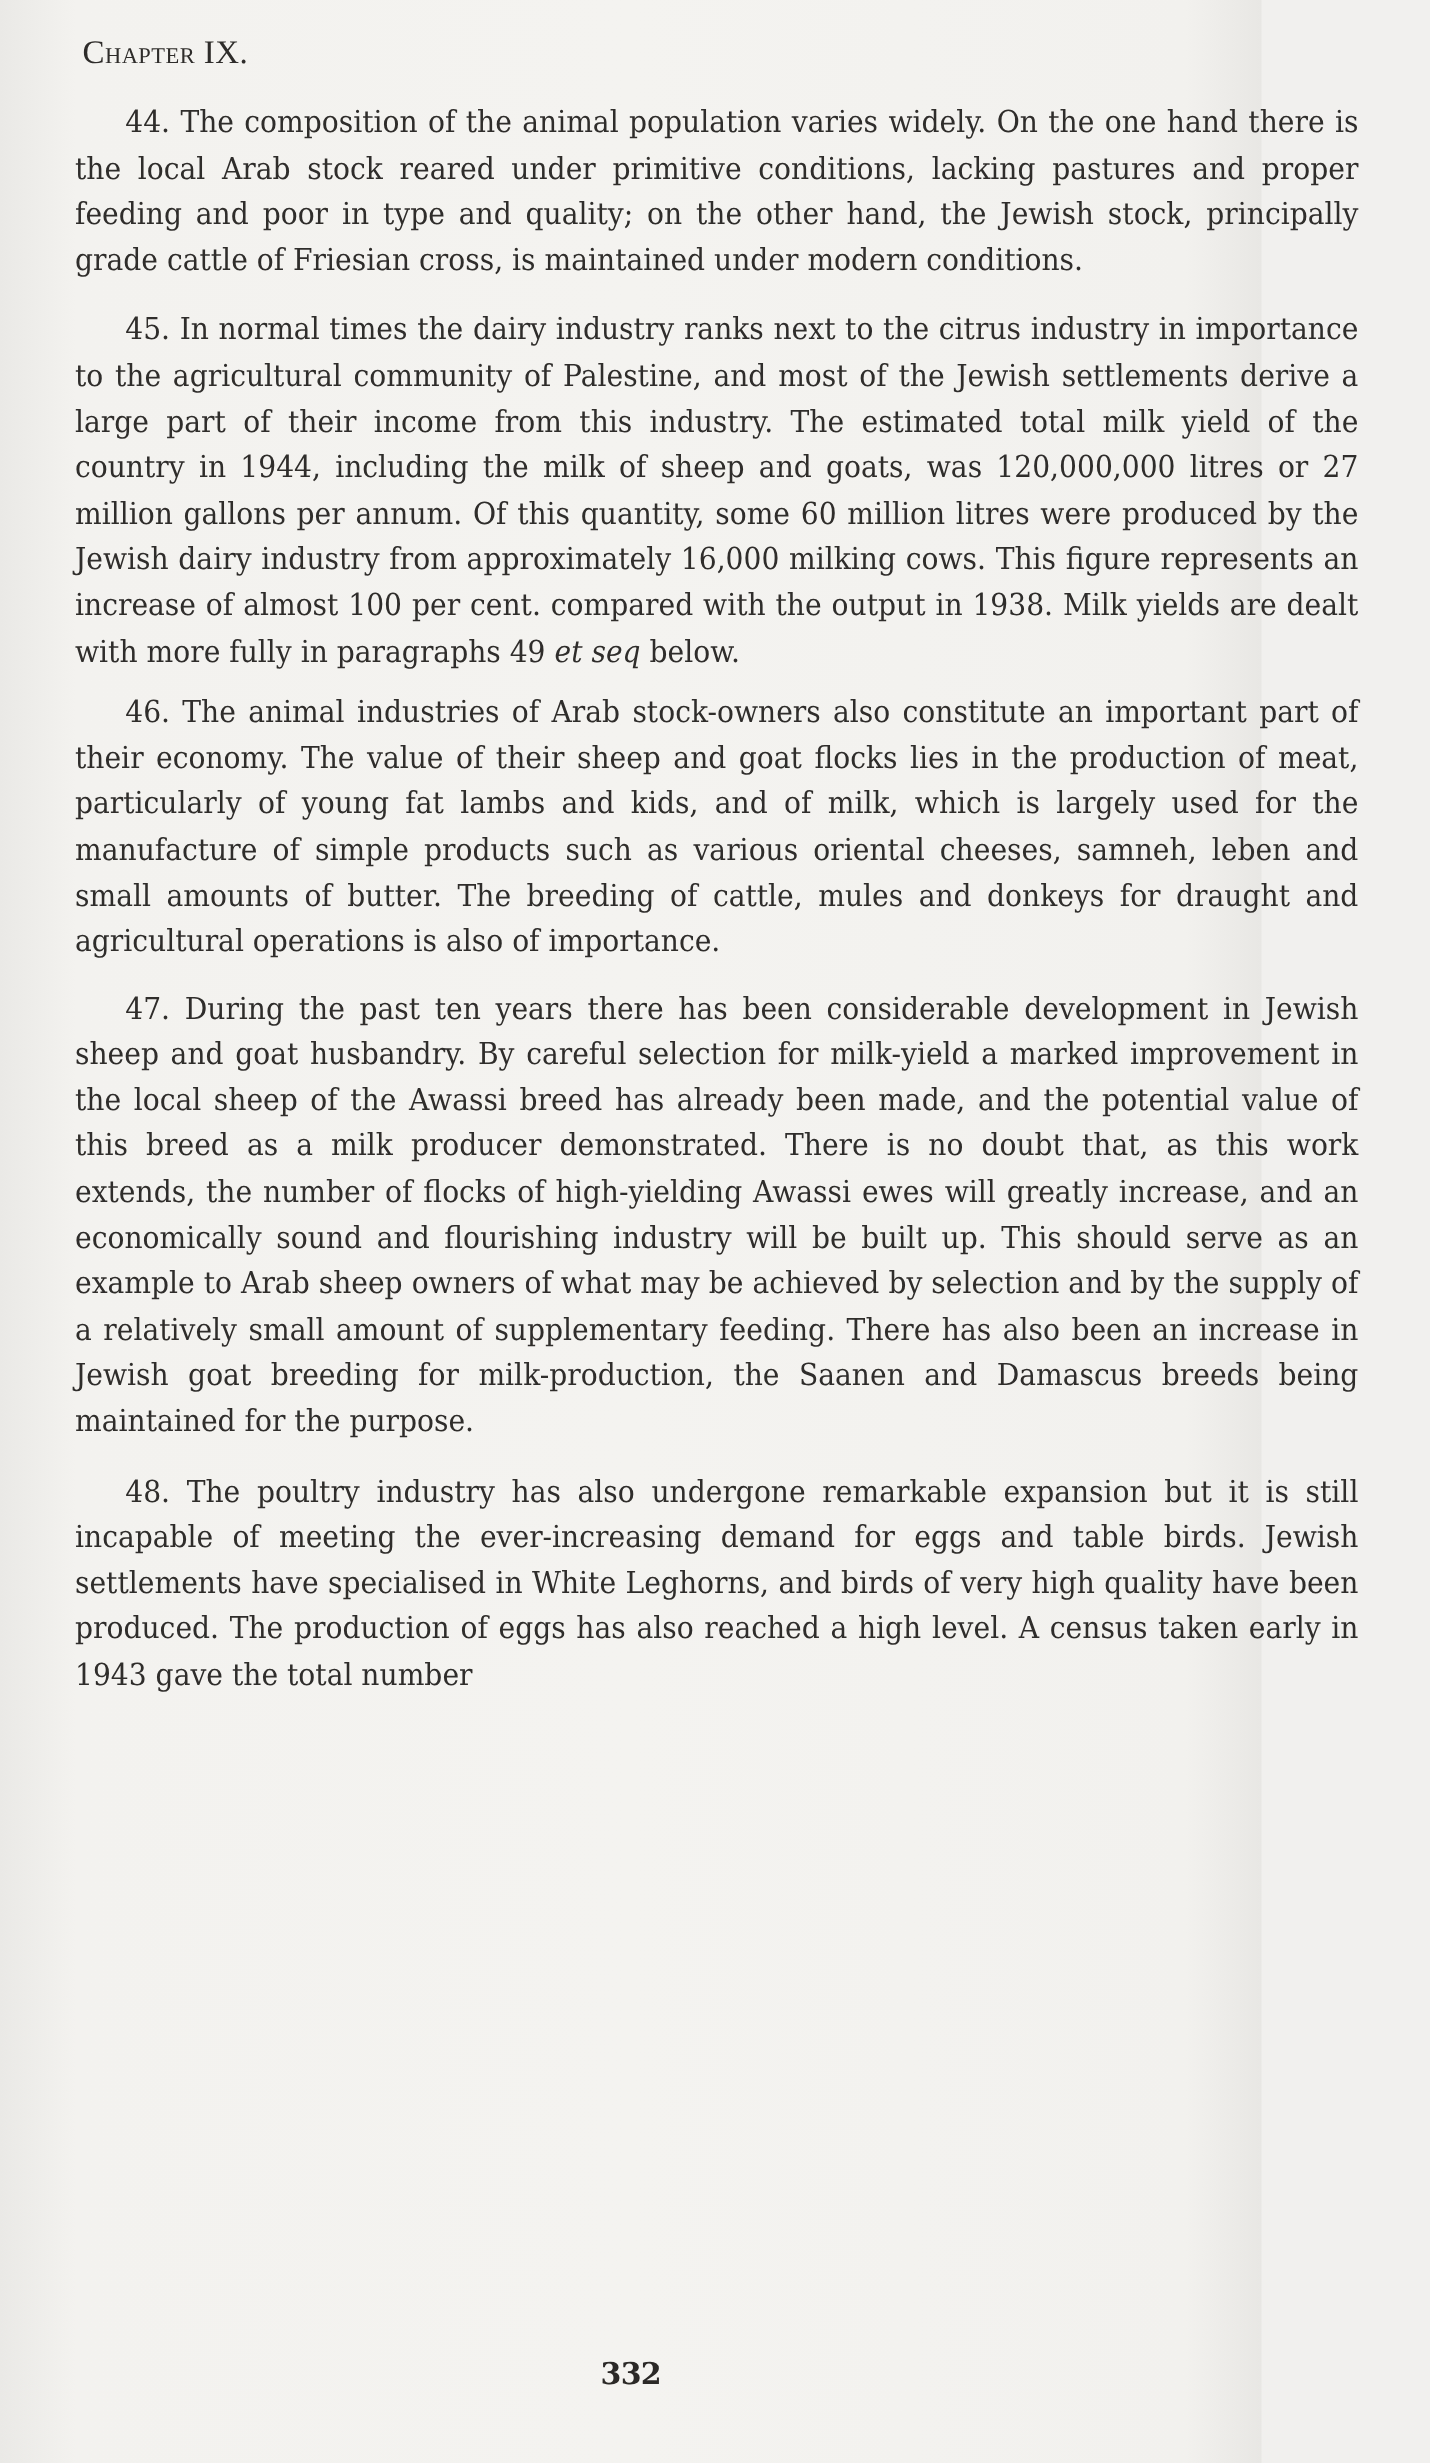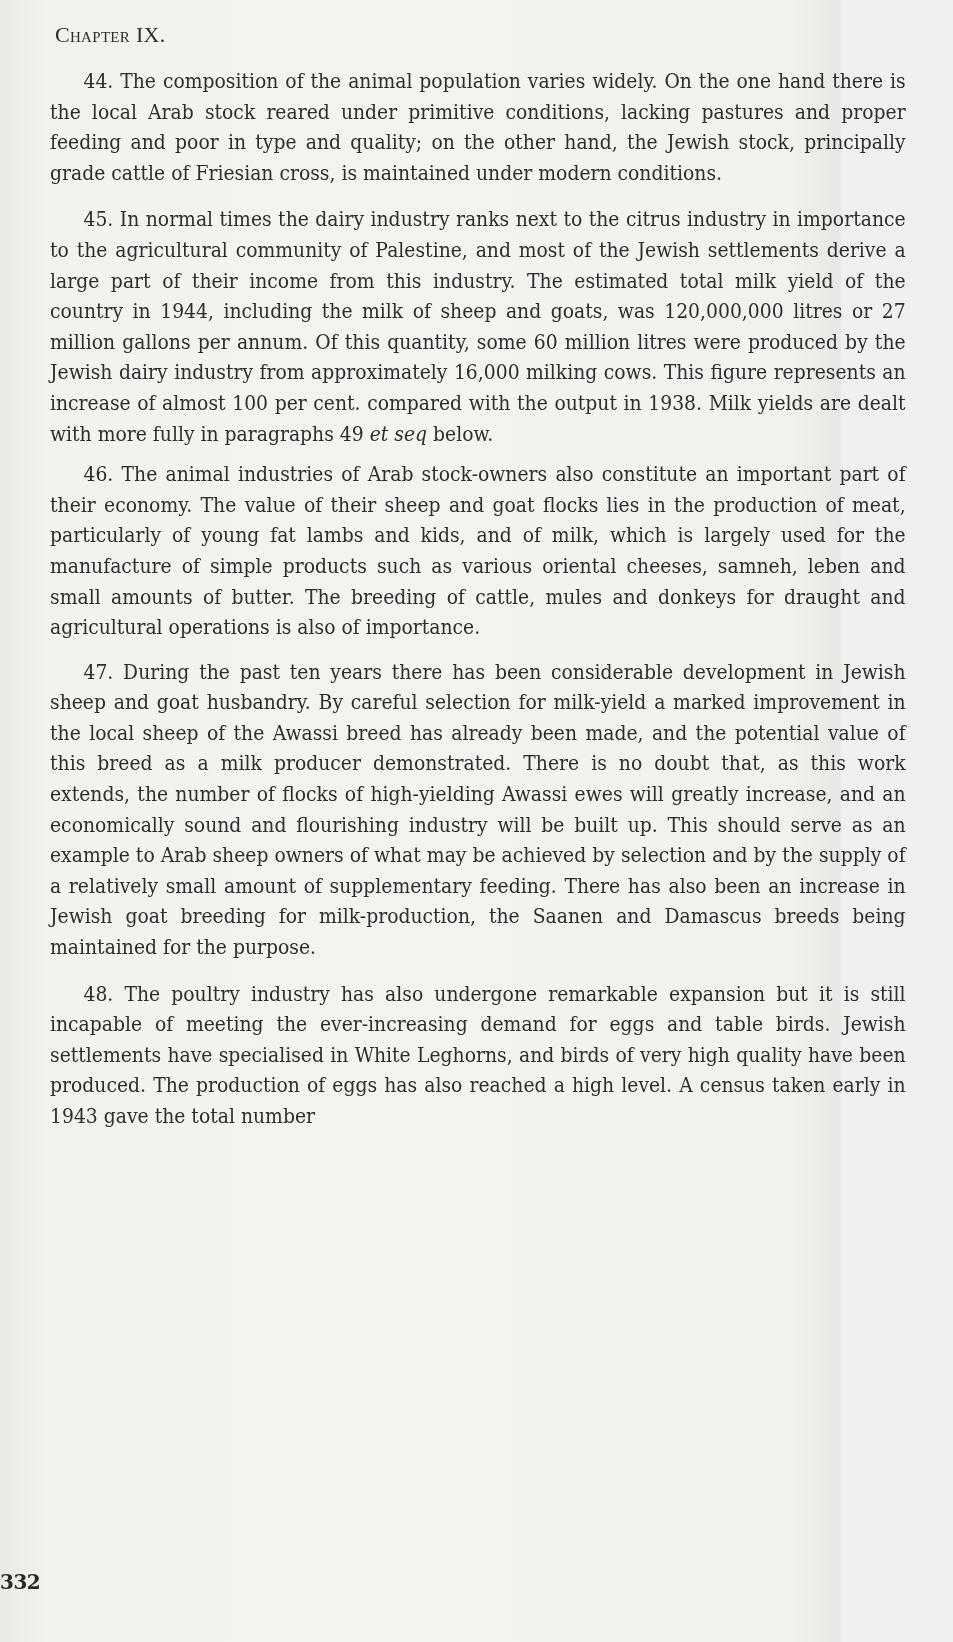--- a/index.html
+++ b/index.html
@@ -47,20 +47,21 @@
   .para + .para { margin-top: 14px; }
   .para.p45 { margin-top: 16px; }
   .para.p46 { margin-top: 10px; }
   .para.p47 { margin-top: 14px; }
   .para.p48 { margin-top: 16px; }
   .para em { font-style: italic; }
   .page-number {
     position: absolute;
     left: 0; right: 0;
     top: 1570px;
+    text-align: center;
     font-family: "DejaVu Serif", "Liberation Serif", serif;
     font-weight: bold;
     font-size: 20px;
     color: #2b2927;
     letter-spacing: -0.5px;
   }
 </style>
 </head>
 <body>
 

